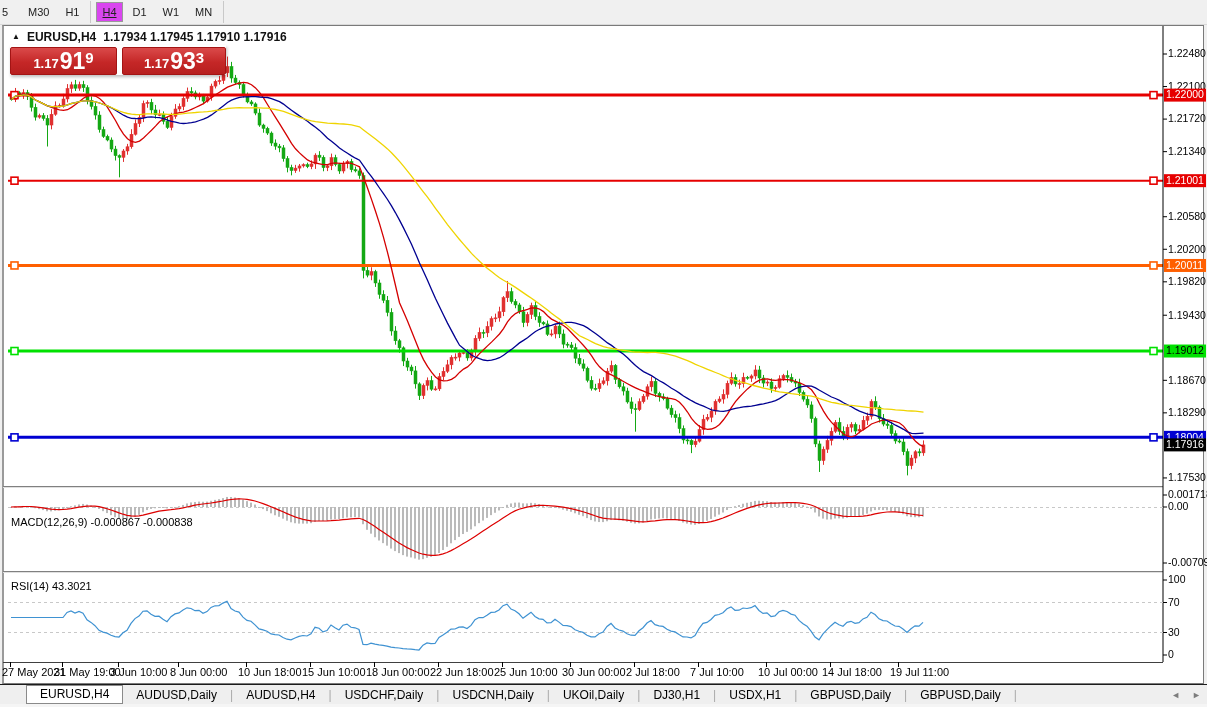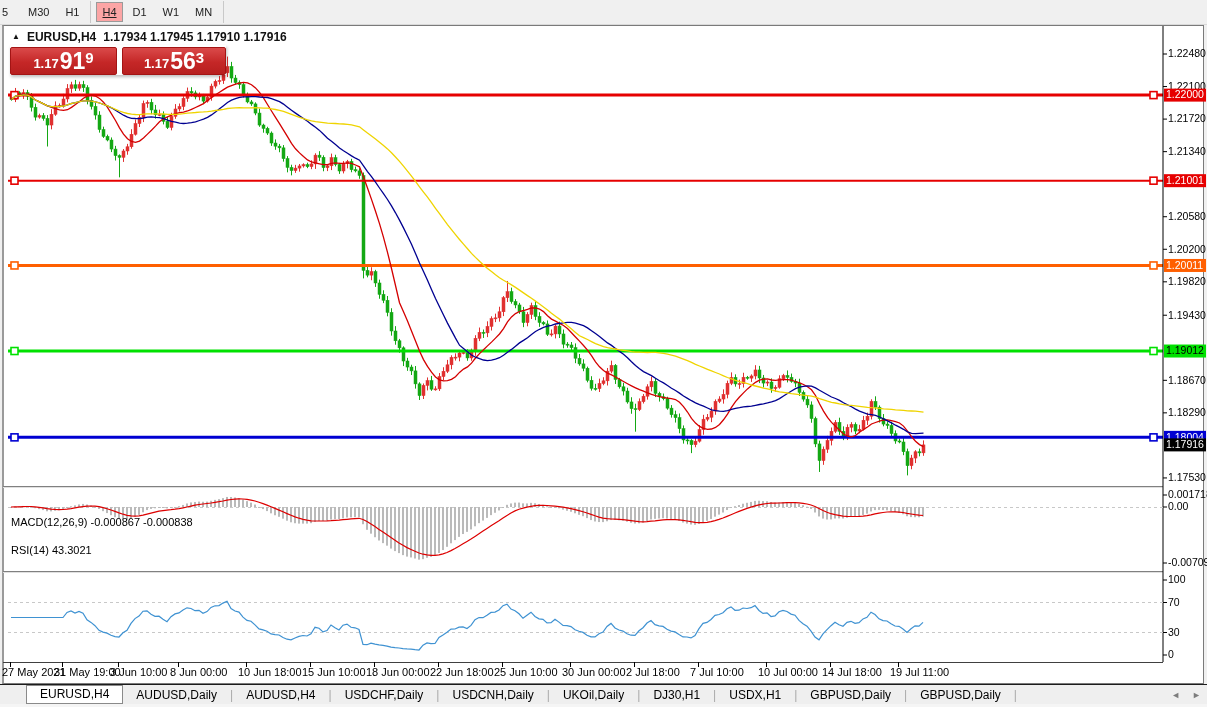--- a/index.html
+++ b/index.html
@@ -4,32 +4,32 @@
 <style>
   html,body{margin:0;padding:0;background:#f0f0f0;}
   #screen{position:relative;width:1207px;height:707px;overflow:hidden;
     font-family:"Liberation Sans",sans-serif;background:#f0f0f0;}
   
   #toolbar{position:absolute;left:0;top:0;width:1207px;height:24px;background:#f0f0f0;
     border-bottom:1px solid #d9d9d9;display:flex;align-items:center;}
   .tf-btn{height:20px;min-width:26px;margin:0 2px;padding:0 5px;font-size:11px;color:#222;
     background:transparent;border:1px solid transparent;display:flex;align-items:center;justify-content:center;cursor:default;}
   .tf-btn.first{margin-left:-8px;}
-  .tf-btn.active{background:#fca5a5;border:1px solid #9a9a9a;text-decoration:underline;}
+  .tf-btn.active{background:#d946ef;border:1px solid #9a9a9a;text-decoration:underline;}
   .tb-sep{width:1px;height:22px;background:#c9c9c9;margin:0 3px;}
   
   #chart-window{position:absolute;left:2px;top:25px;width:1202px;height:659px;
     background:#ffffff;border:1px solid #7a7a7a;border-left:2px solid #9a9a9a;box-sizing:border-box;}
   #chart-svg{position:absolute;left:0;top:0;z-index:1;}
   #chart-title{position:absolute;left:12px;top:30px;z-index:3;font-size:12px;font-weight:700;color:#111;
     display:flex;gap:7px;align-items:center;white-space:nowrap;}
   #chart-title .tri{font-size:8px;position:relative;top:-1px;}
   .ind-label{position:absolute;z-index:3;font-size:11px;color:#000;white-space:nowrap;}
   #macd-label{left:11px;top:516px;}
-  #rsi-label{left:11px;top:544px;}
+  #rsi-label{left:11px;top:580px;}
   
   #trade-widget{position:absolute;left:10px;top:45px;z-index:4;width:216px;background:#fff;
     box-shadow:1px 2px 3px rgba(0,0,0,0.25);}
   .tw-row1{display:flex;height:26px;gap:0;}
   .redgrad{background:linear-gradient(180deg,#da4a4a 0%,#c52727 55%,#b71f1f 100%);color:#fff;border:1px solid #a31414;}
   .sb-btn{width:48px;height:26px;font-size:13px;font-weight:700;border-radius:2px;
     display:flex;align-items:center;justify-content:center;box-sizing:border-box;cursor:pointer;
     font-family:"Liberation Sans",sans-serif;}
   #sell-btn{margin-right:5px;}
   #buy-btn{margin-left:5px;}
@@ -898,21 +898,21 @@
 
   <div id="trade-widget">
     <div class="tw-row2">
       <div id="sell-price" class="price-panel redgrad">
         <span class="pp-base">1.17</span>
           <span class="pp-big">91</span>
           <span class="pp-sup">9</span>
       </div>
       <div id="buy-price" class="price-panel redgrad">
         <span class="pp-base">1.17</span>
-          <span class="pp-big">56</span>
+          <span class="pp-big">93</span>
           <span class="pp-sup">3</span>
       </div>
     </div>
   </div>
 
   <div id="macd-label" class="ind-label">MACD(12,26,9) -0.000867 -0.000838</div>
   <div id="rsi-label" class="ind-label">RSI(14) 43.3021</div>
 
   <div id="tabbar">
     <div id="tabs">

